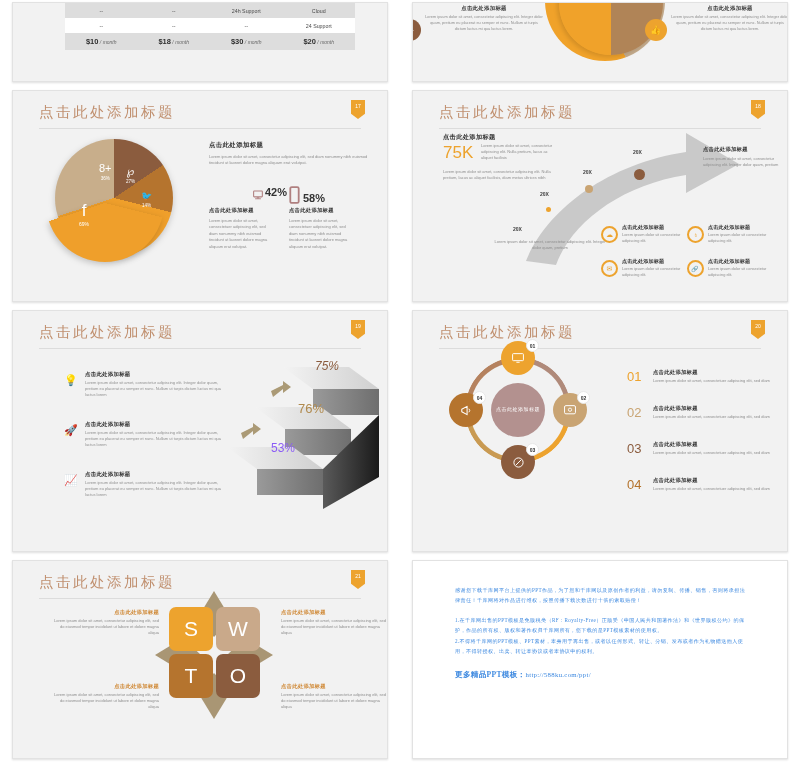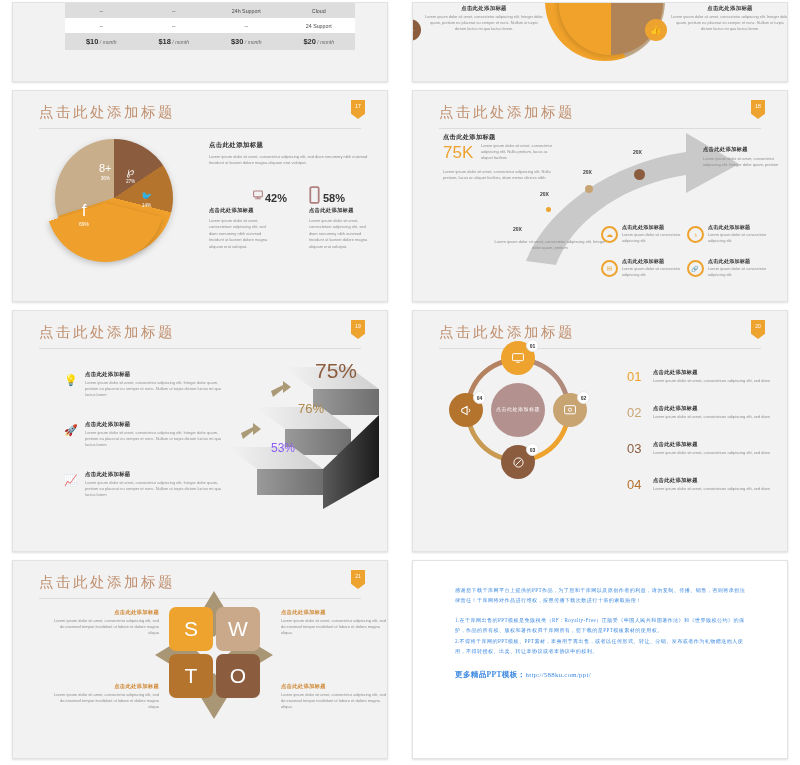--- a/index.html
+++ b/index.html
@@ -258,33 +258,33 @@
           <span class="v" style="font-size:5px;">69%</span>
         </div>
       </div>
 
       <div style="position:absolute; left:196px; top:50px; width:170px;">
         <div style="font-size:6.4px; font-weight:bold; color:#333; letter-spacing:.4px;">点击此处添加标题</div>
         <div style="font-size:4px; color:#8e8e8e; line-height:1.55; margin-top:4px;">Lorem ipsum dolor sit amet, consectetur adipiscing elit, sed diam nonummy nibh euismod tincidunt ut laoreet dolore magna aliquam erat volutpat.</div>
       </div>
 
       <div class="device" style="left:196px; top:95px; width:78px;">
-        <div style="display:flex; align-items:flex-end; gap:2px;margin-left:44px;">
+        <div style="display:flex; gap:2px;margin-left:44px;">
           <svg width="19" height="18" viewBox="0 0 24 24">
             <rect x="1.5" y="2.5" width="21" height="14" rx="1.5" fill="none" stroke="#b08080" stroke-width="2.6"></rect>
             <rect x="9" y="17.5" width="6" height="3" fill="#b08080"></rect>
             <rect x="5" y="20" width="14" height="2.2" fill="#b08080"></rect>
           </svg>
           <span class="dev-num">42%</span>
         </div>
         <div style="font-size:5.3px; font-weight:bold; color:#333; margin-top:3px; letter-spacing:.3px;">点击此处添加标题</div>
         <div style="font-size:4px; color:#8e8e8e; line-height:1.6; margin-top:4px; width:62px;">Lorem ipsum dolor sit amet, consectetuer adipiscing elit, sed diam nonummy nibh euismod tincidunt ut laoreet dolore magna aliquam erat volutpat.</div>
       </div>
 
-      <div class="device" style="left:296px; top:95px; width:78px;">
+      <div class="device" style="left:276px; top:95px; width:78px;">
         <div style="display:flex; align-items:flex-end; gap:3px;">
           <svg width="11" height="18" viewBox="0 0 14 24">
             <rect x="1.4" y="1.4" width="11.2" height="21.2" rx="2" fill="none" stroke="#b08080" stroke-width="2.4"></rect>
           </svg>
           <span class="dev-num">58%</span>
         </div>
         <div style="font-size:5.3px; font-weight:bold; color:#333; margin-top:3px; letter-spacing:.3px;">点击此处添加标题</div>
         <div style="font-size:4px; color:#8e8e8e; line-height:1.6; margin-top:4px; width:62px;">Lorem ipsum dolor sit amet, consectetuer adipiscing elit, sed diam nonummy nibh euismod tincidunt ut laoreet dolore magna aliquam erat volutpat.</div>
       </div>
     </div>
@@ -388,21 +388,21 @@
         <polygon points="92,30 158,30 158,56 92,56" fill="url(#riser)"></polygon>
         <polygon points="34,48 100,48 130,70 64,70" fill="url(#tread)"></polygon>
         <polygon points="64,70 130,70 130,96 64,96" fill="url(#riser)"></polygon>
         <polygon points="6,88 72,88 102,110 36,110" fill="url(#tread)"></polygon>
         <polygon points="36,110 102,110 102,136 36,136" fill="url(#riser)"></polygon>
         <polygon points="102,110 158,56 158,118 102,150" fill="url(#side)"></polygon>
         <path d="M52,38 l10,-8 l0,4 l8,-6 l-8,-6 l0,4 l-12,6 z" fill="#ab9a76"></path>
         <path d="M22,80 l10,-8 l0,4 l8,-6 l-8,-6 l0,4 l-12,6 z" fill="#ab9a76"></path>
       </svg>
 
-      <div class="stair-pct" style="left:302px; top:48px; font-size:21px; color:#8b5c3e;">
+      <div class="stair-pct" style="left:302px; top:48px; font-size:12px; color:#8b5c3e;font-style:italic;">
         <span>75%</span>
       </div>
       <div class="stair-pct" style="left:285px; top:90px; font-size:13px; color:#b08a4e;">
         <span>76%</span>
       </div>
       <div class="stair-pct" style="left:258px; top:130px; font-size:12px; color:#8b5cf6;">
         <span>53%</span>
       </div>
     </div>
   </div>

